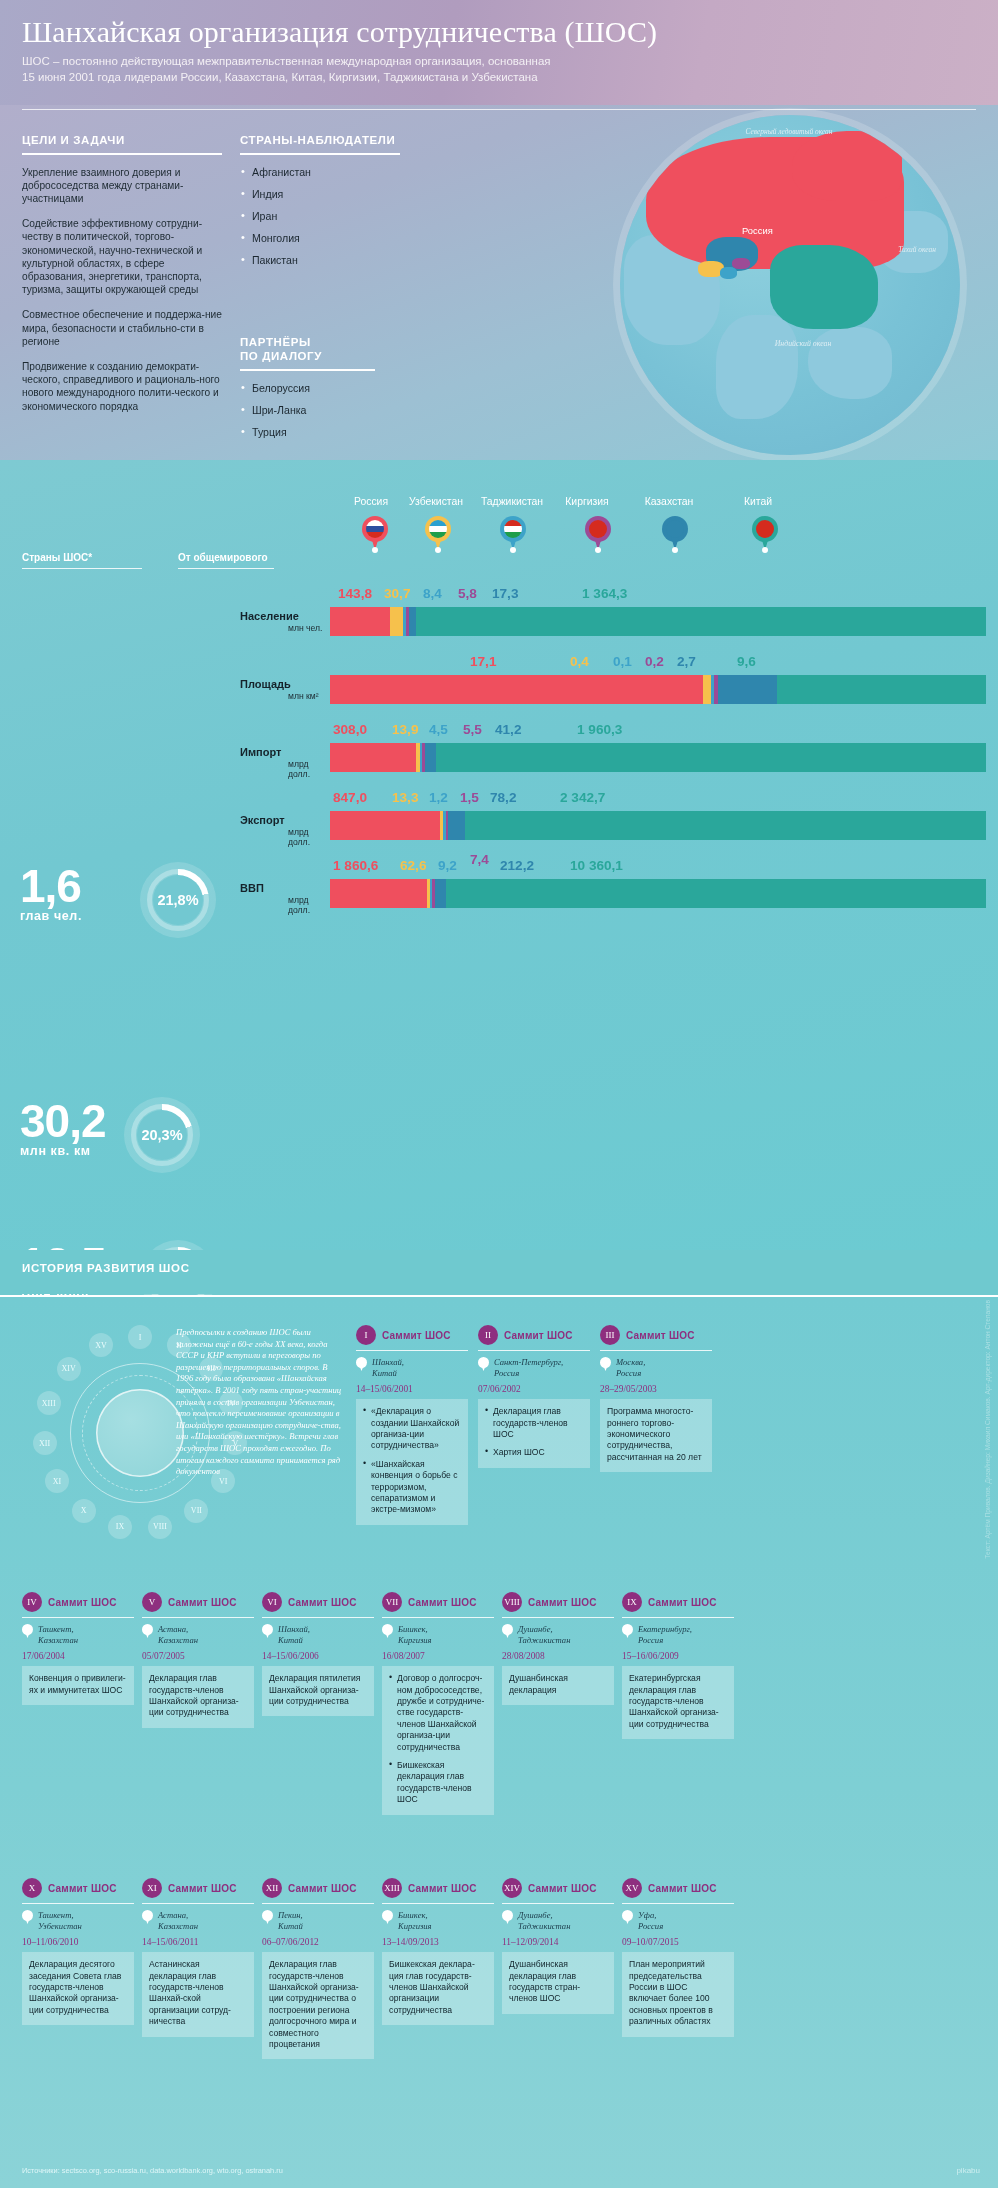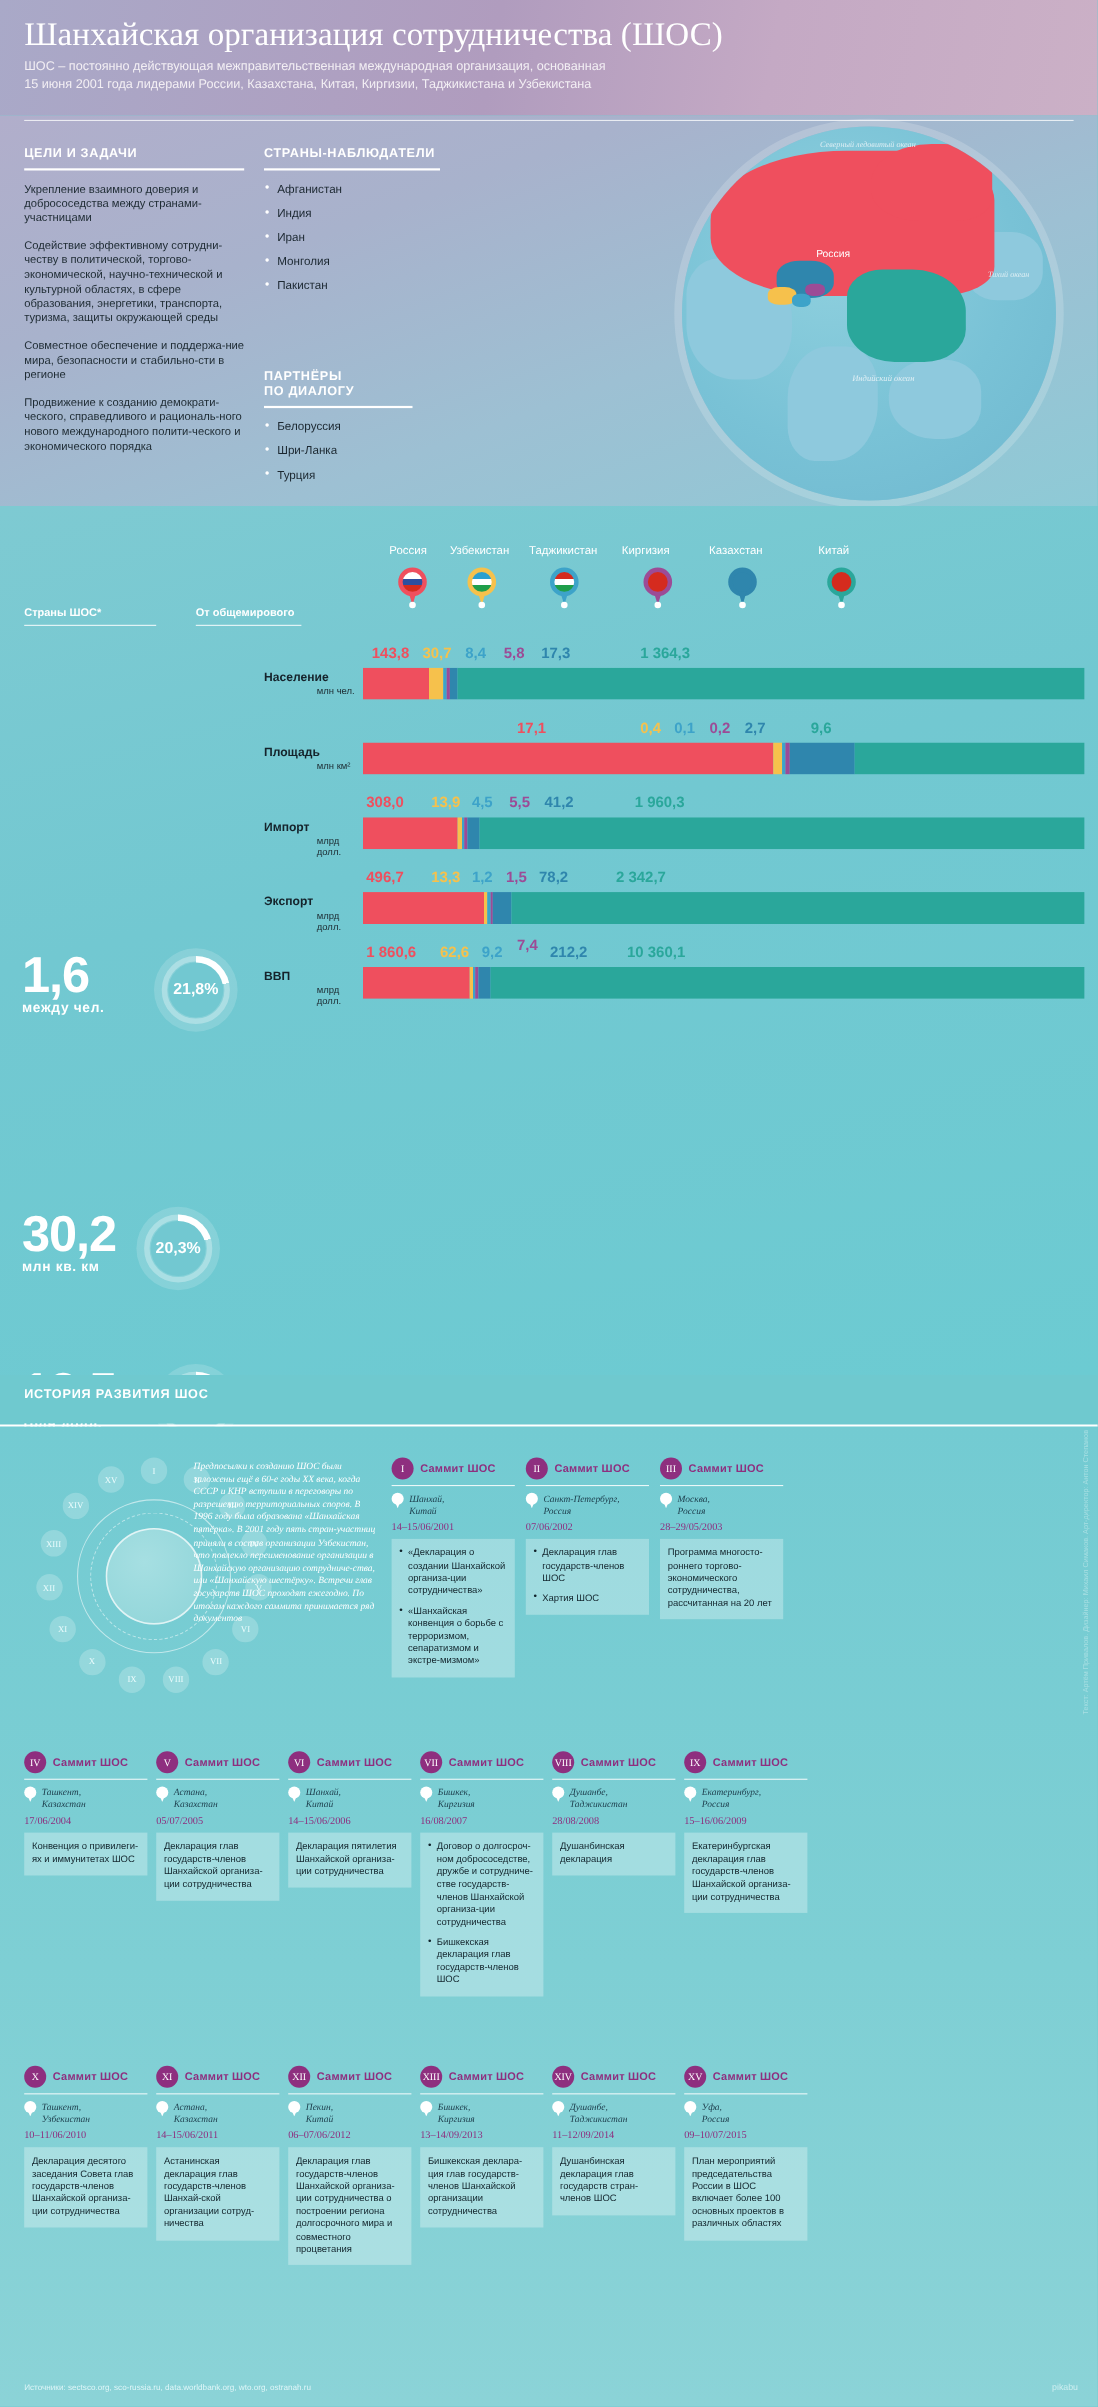--- a/index.html
+++ b/index.html
@@ -245,21 +245,21 @@
       <div class="mini-head">Страны ШОС*</div>
       <div class="mini-rule"></div>
     </div>
     <div style="position:absolute;left:178px;top:92px;width:96px;">
       <div class="mini-head">От общемирового</div>
       <div class="mini-rule"></div>
     </div>
 
     <div style="position:absolute;left:20px;top:405px;">
       <div class="big-num">1,6</div>
-      <div class="big-unit">между чел.</div>
+      <div class="big-unit">глав чел.</div>
     </div>
     <div style="position:absolute;left:140px;top:402px;">
       <div class="donut">
         <div class="halo"></div>
         <div class="ring"></div>
         <div class="seg" style="background:conic-gradient(from 0deg,#ffffff 0 78deg,transparent 78deg 360deg);"></div>
         <div class="inner">
           <span class="pct">21,8%</span>
         </div>
       </div>
@@ -373,21 +373,21 @@
           <span style="width:2.2px;background:#3da3c9;"></span>
           <span style="width:4.358803986710964px;background:#9c4b96;"></span>
           <span style="width:58.84385382059801px;background:#2f86ad;"></span>
           <span style="width:209.22259136212622px;background:#2aa79b;"></span>
         </div>
         <div style="position:absolute;left:240px;top:218px;width:86px;">
             <div class="row-lbl">Площадь</div>
             <div class="row-unit">млн км²</div>
           </div>
         <div class="vals" style="left:470px;top:194px;color:#ef4f5e;">17,1</div>
-        <div class="vals" style="left:582px;top:194px;color:#f6c14c;">0,4</div>
+        <div class="vals" style="left:570px;top:194px;color:#f6c14c;">0,4</div>
         <div class="vals" style="left:613px;top:194px;color:#3da3c9;">0,1</div>
         <div class="vals" style="left:645px;top:194px;color:#9c4b96;">0,2</div>
         <div class="vals" style="left:677px;top:194px;color:#2f86ad;">2,7</div>
         <div class="vals" style="left:737px;top:194px;color:#2aa79b;">9,6</div>
         <div class="bar" style="left:330px;top:283px;width:656px;">
           <span style="width:86.58952601354247px;background:#ef4f5e;"></span>
           <span style="width:3.907774063598183px;background:#f6c14c;"></span>
           <span style="width:2.2px;background:#3da3c9;"></span>
           <span style="width:2.2px;background:#9c4b96;"></span>
           <span style="width:11.582754778434902px;background:#2f86ad;"></span>
@@ -408,21 +408,21 @@
           <span style="width:2.974093264248705px;background:#f6c14c;"></span>
           <span style="width:2.2px;background:#3da3c9;"></span>
           <span style="width:2.2px;background:#9c4b96;"></span>
           <span style="width:17.486773929642762px;background:#2f86ad;"></span>
           <span style="width:523.8652849740932px;background:#2aa79b;"></span>
         </div>
         <div style="position:absolute;left:240px;top:354px;width:86px;">
             <div class="row-lbl">Экспорт</div>
             <div class="row-unit">млрд долл.</div>
           </div>
-        <div class="vals" style="left:333px;top:330px;color:#ef4f5e;">496,7</div>
+        <div class="vals" style="left:333px;top:330px;color:#ef4f5e;">847,0</div>
         <div class="vals" style="left:392px;top:330px;color:#f6c14c;">13,3</div>
         <div class="vals" style="left:429px;top:330px;color:#3da3c9;">1,2</div>
         <div class="vals" style="left:460px;top:330px;color:#9c4b96;">1,5</div>
         <div class="vals" style="left:490px;top:330px;color:#2f86ad;">78,2</div>
         <div class="vals" style="left:560px;top:330px;color:#2aa79b;">2 342,7</div>
         <div class="bar" style="left:330px;top:419px;width:656px;">
           <span style="width:97.54985973577577px;background:#ef4f5e;"></span>
           <span style="width:3.282070955315255px;background:#f6c14c;"></span>
           <span style="width:2.2px;background:#3da3c9;"></span>
           <span style="width:2.2px;background:#9c4b96;"></span>

